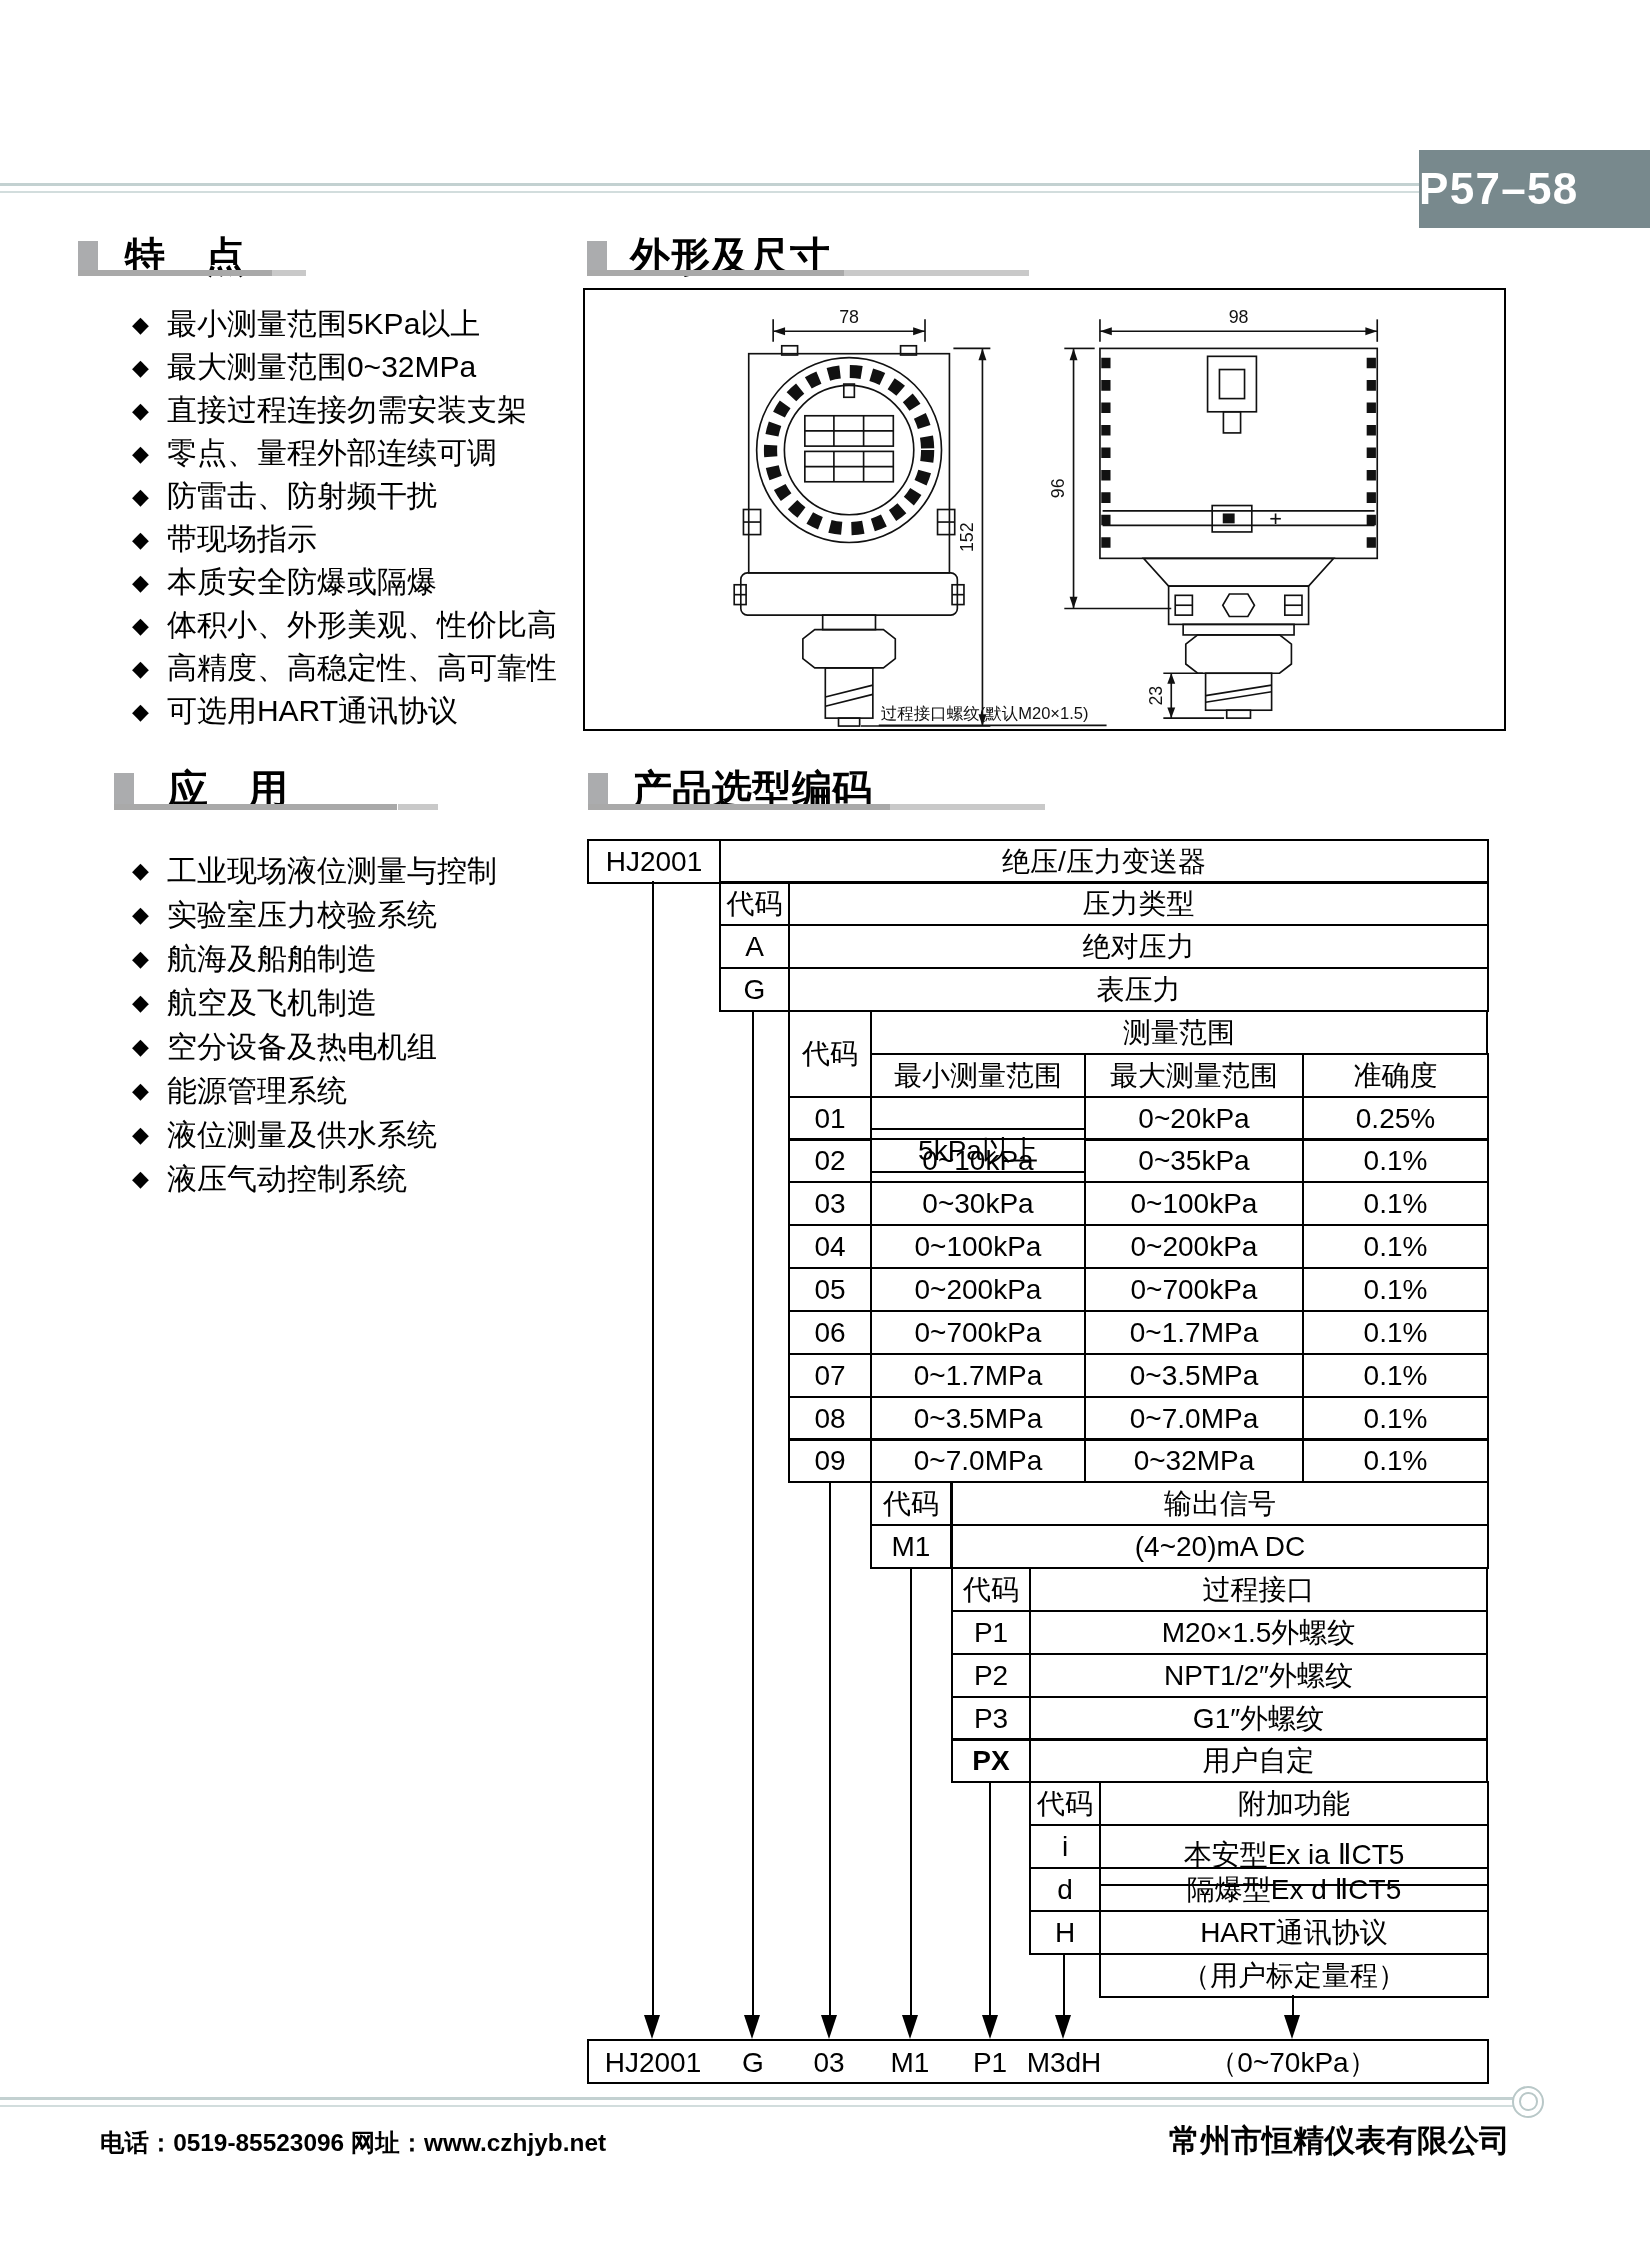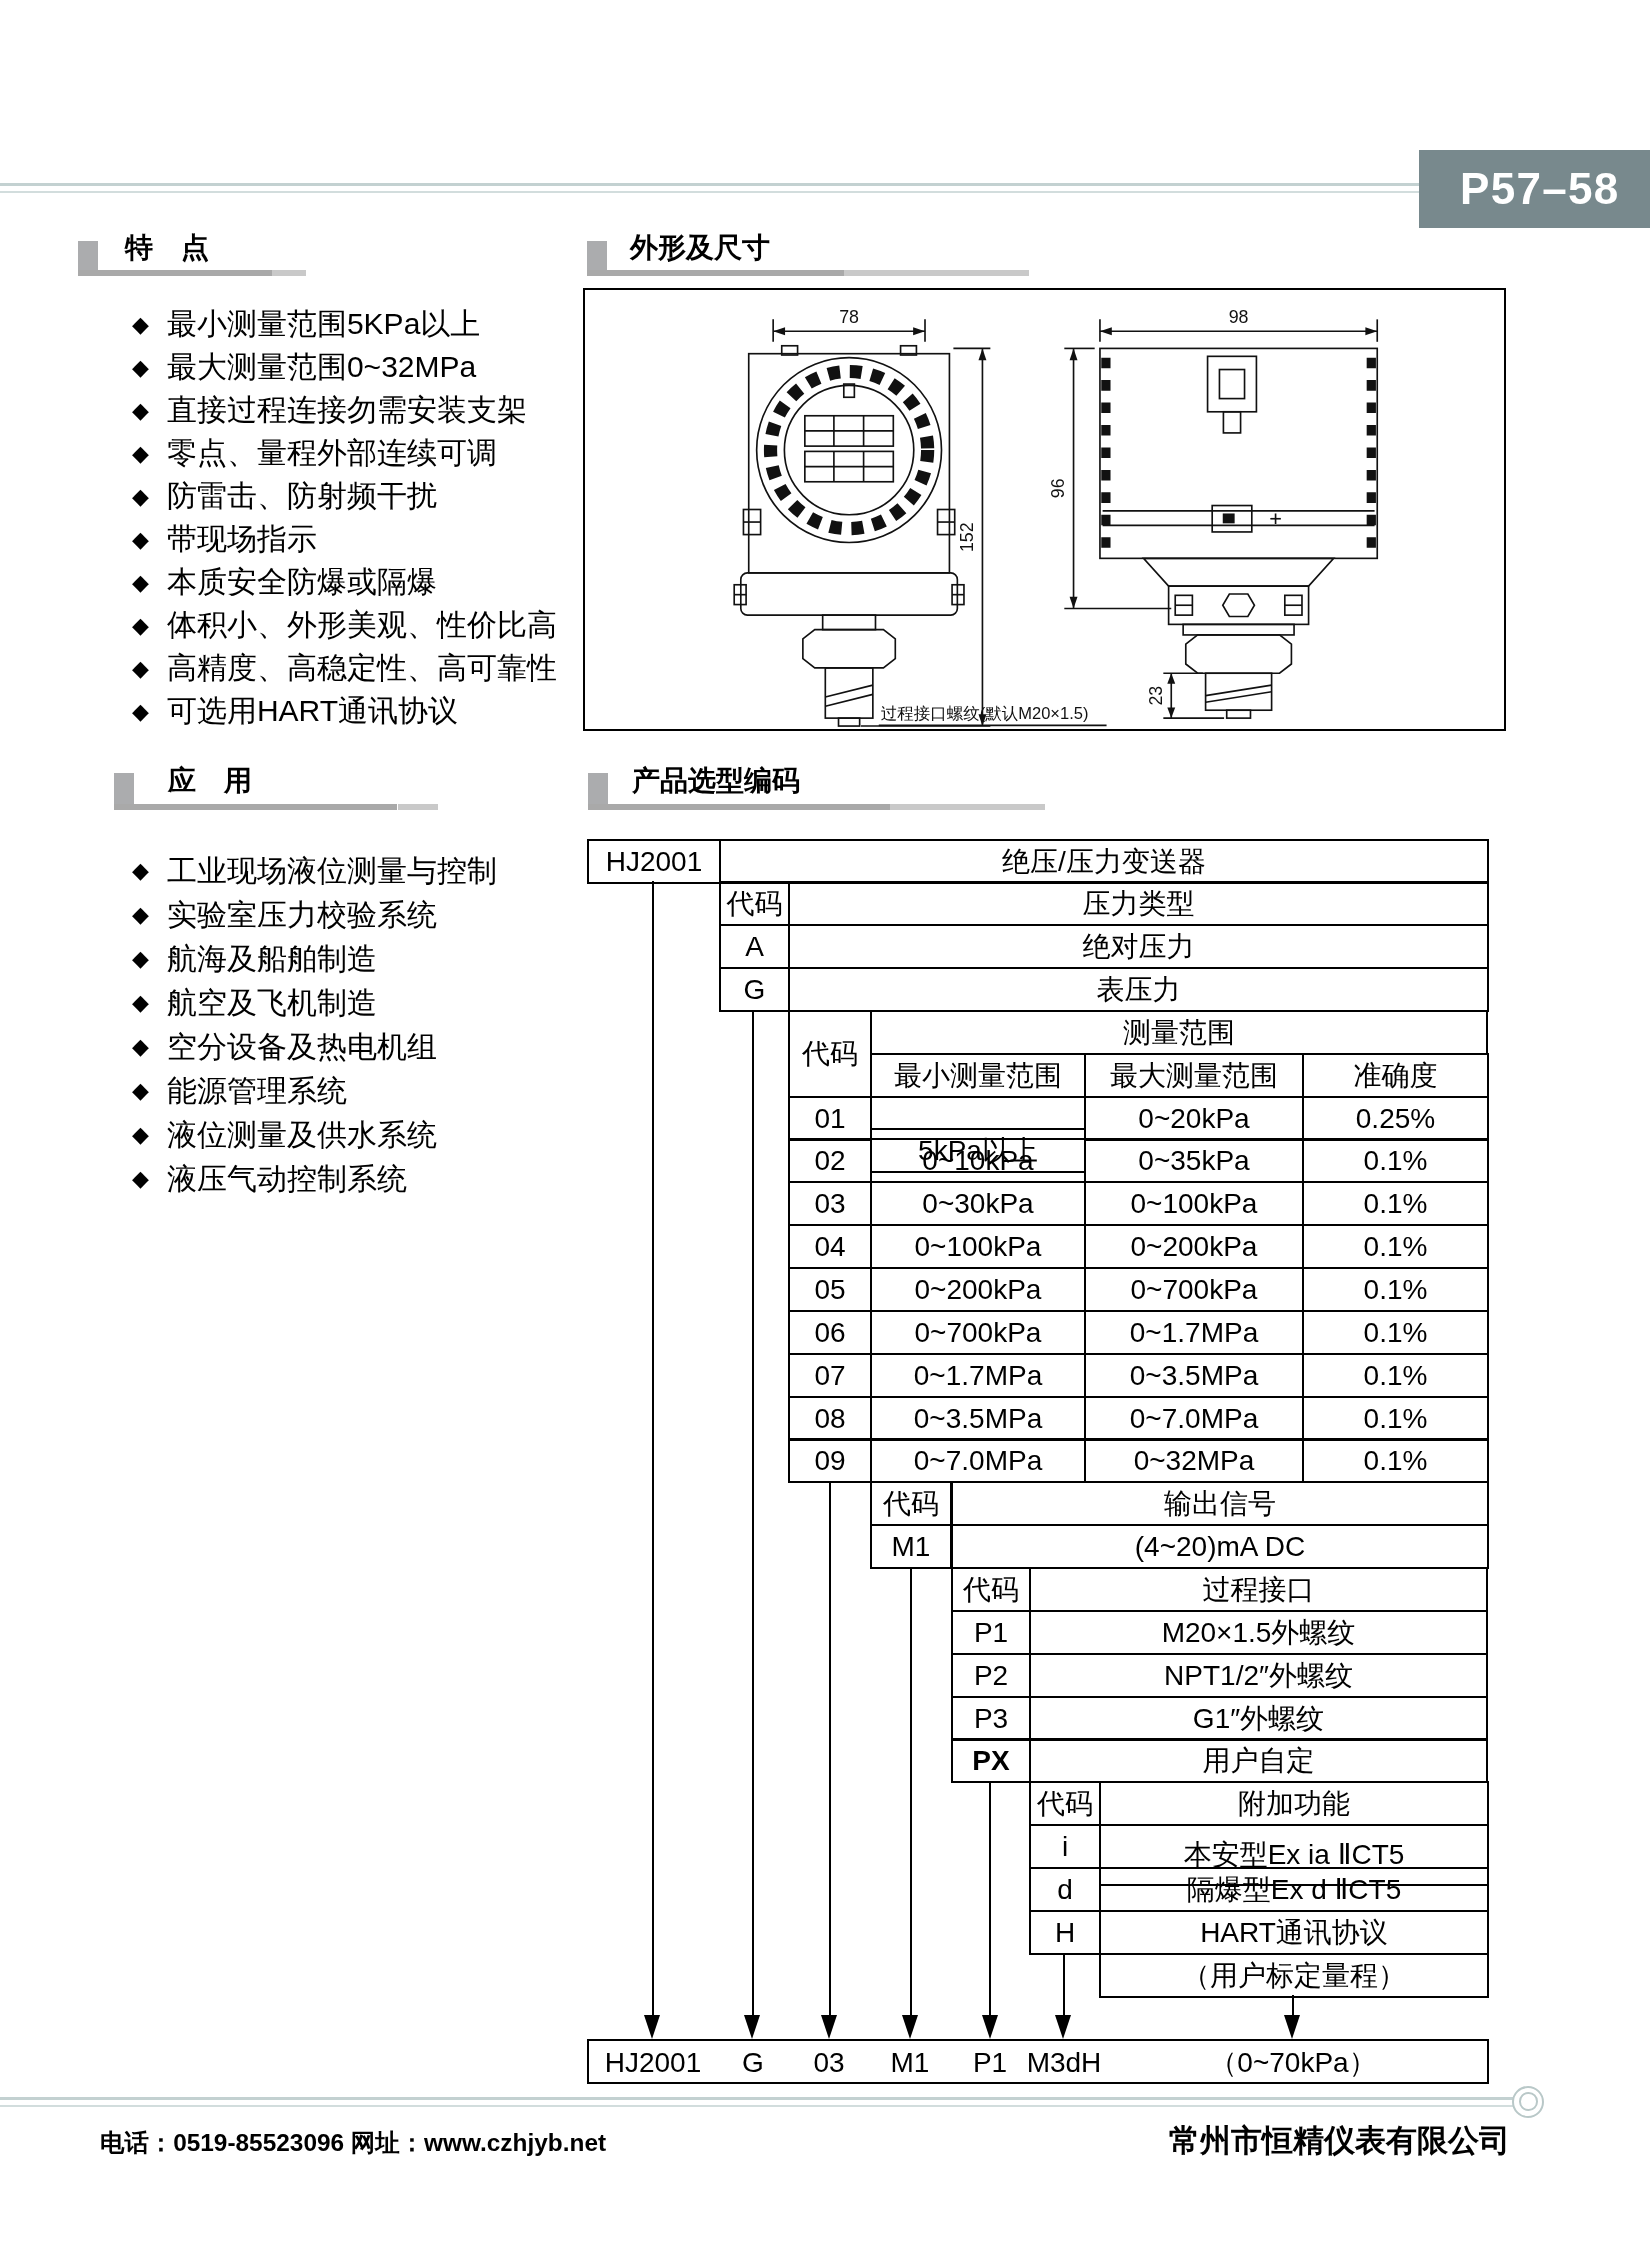--- a/index.html
+++ b/index.html
@@ -6,24 +6,24 @@
   html,body { background:#e8e8e8; }
   body { font-family:"Liberation Sans","DejaVu Sans",sans-serif; }
   #page {
     position:relative; width:1651px; height:2250px; background:#ffffff;
     overflow:hidden; color:#000;
   }
   .rule { position:absolute; left:0; }
   .page-tag {
     position:absolute; left:1419px; top:150px; width:232px; height:78px;
     color:#fff; font-size:44px; font-weight:bold; letter-spacing:1.3px;
-    display:flex; align-items:center; padding-left:41px;
+    display:flex; align-items:center; 
   }
   .sq { position:absolute; width:20px; height:31px; background:#abacae; }
-  .sec-title { position:absolute; font-size:28px; font-weight:bold; white-space:nowrap; color:#000;text-align:right; }
+  .sec-title { position:absolute; font-size:40px; font-weight:bold; white-space:nowrap; color:#000;text-align:right; }
   .bar  { position:absolute; height:6px; background:#a9a9a9; }
   .bar.light { background:#c9c9c9; }
   ul.vlist { position:absolute; list-style:none; }
   .vlist li { display:flex; align-items:center; font-size:30px; height:43px; white-space:nowrap; font-weight:500; }
   .vlist.apps li { height:44px; }
   .dia { font-size:22px; margin-right:18px; }
   .drawbox { position:absolute; left:583px; top:288px; width:923px; height:443px; border:2.6px solid #000; }
   .drawbox svg { width:100%; height:100%; display:block; }
   .cell {
     position:absolute; border:2px solid #000; background:transparent;

